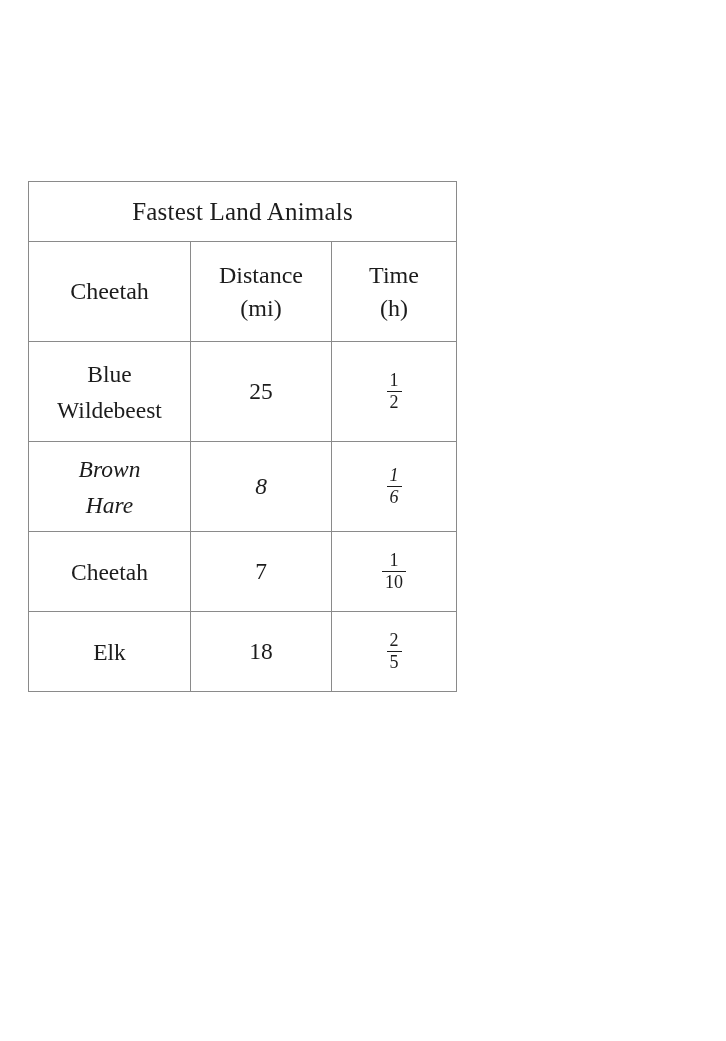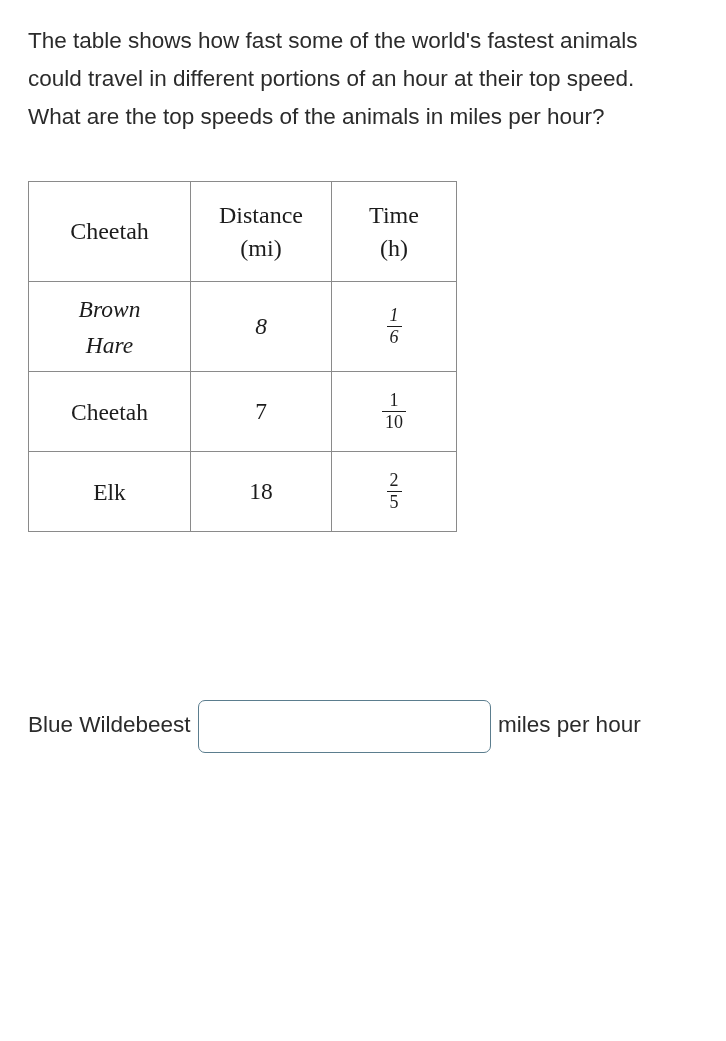--- a/index.html
+++ b/index.html
@@ -143,41 +143,56 @@
   }
   .row-gap-1 { margin-bottom: 24px; }
   .row-gap-2 { margin-bottom: 20px; }
   .row-gap-3 { margin-bottom: 20px; }
 </style>
 </head>
 <body>
 
 <div class="page">
 
-  <div class="prompt">The table shows how fast some of the world's fastest animals could travel in different portions of an hour at their top speed. What are the top speeds of the animals in miles per hour?</div>
 
   <table class="data-table">
     <colgroup>
       <col class="col-animal">
         <col class="col-distance">
         <col class="col-time">
     </colgroup>
     <tbody>
       <tr>
+        <td class="tbl-title" colspan="3">Fastest Land Animals</td>
+      </tr>
+      <tr>
         <td class="tbl-head">Cheetah</td>
         <td class="tbl-head">
           <span>Distance</span>
           <span class="hd-l2">(mi)</span>
         </td>
         <td class="tbl-head">
           <span>Time</span>
           <span class="hd-l2">(h)</span>
         </td>
       </tr>
 
+      <tr class="row-tall">
+        <td class="cell-name">
+          <span>Blue</span>
+          <span class="nm-l2">Wildebeest</span>
+        </td>
+        <td class="cell-num">25</td>
+        <td>
+          <span class="frac">
+            <span class="num">1</span>
+            <span class="den">2</span>
+          </span>
+        </td>
+      </tr>
 
       <tr class="row-tall2">
         <td class="cell-name">
           <span>Brown</span>
           <span class="nm-l2">Hare</span>
         </td>
         <td class="cell-num">8</td>
         <td>
           <span class="frac">
             <span class="num">1</span>
@@ -205,20 +220,19 @@
             <span class="num">2</span>
             <span class="den">5</span>
           </span>
         </td>
       </tr>
     </tbody>
   </table>
 
   <div class="answers">
 
-    <div class="ans-line row-gap-1"><span class="ans-label">Blue Wildebeest </span><input class="ans-input" type="text" value="" style=""><span class="ans-unit"> miles per hour</span></div>
 
 
 
 
   </div>
 
 </div>
 
 </body></html>

